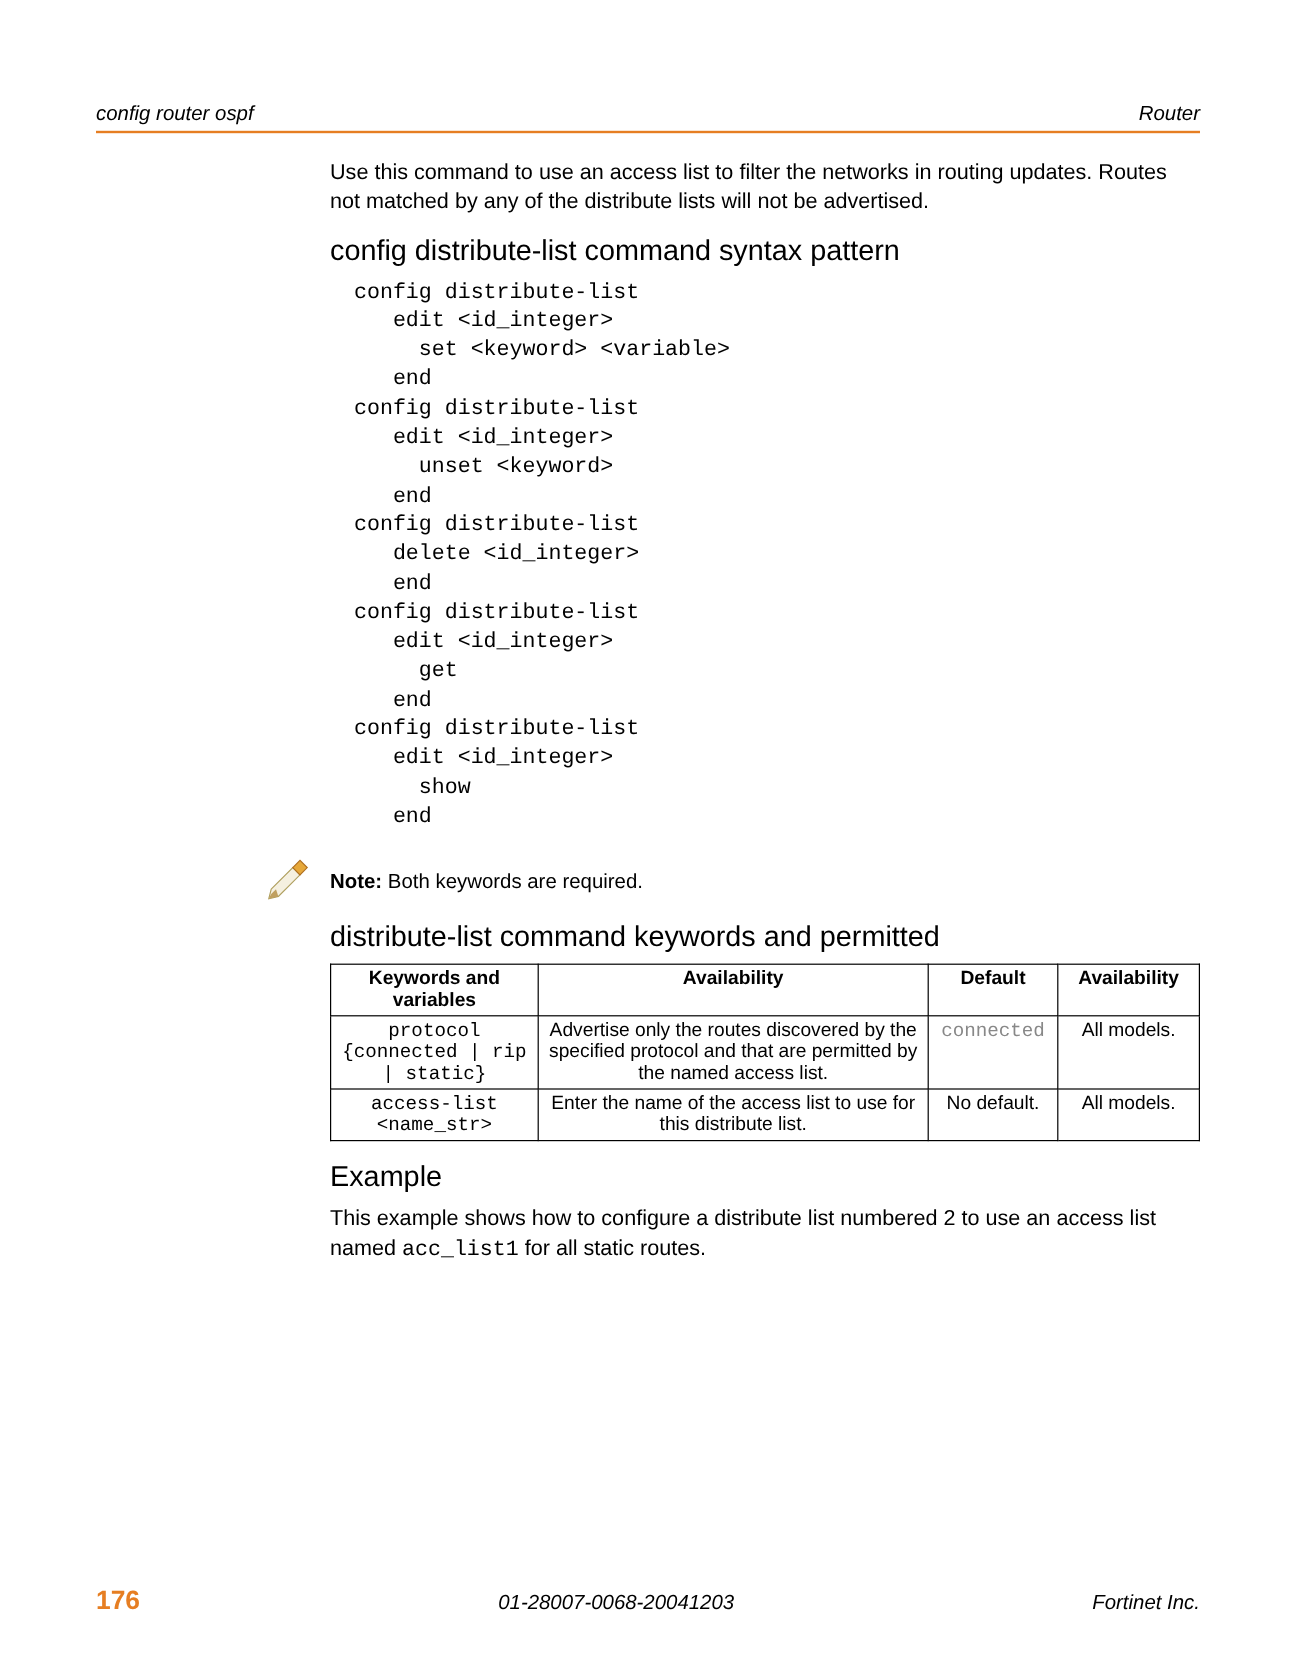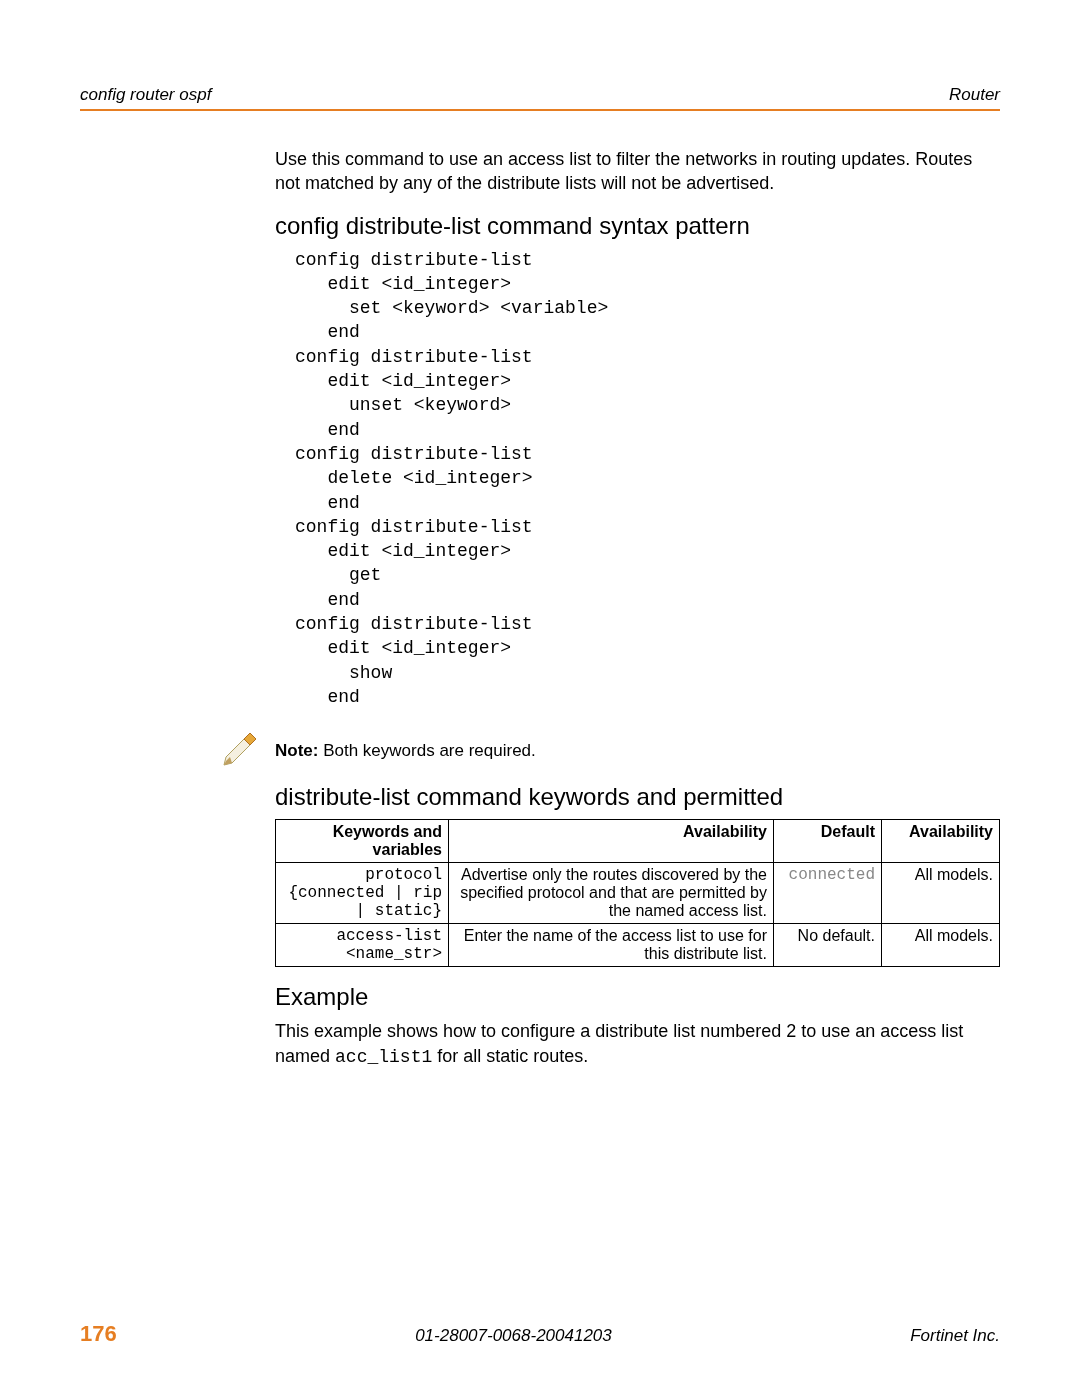--- a/index.html
+++ b/index.html
@@ -16,21 +16,21 @@
     padding: 85px 80px 40px 80px;
     position: relative;
   }
   .header-row {
     display: flex;
     justify-content: space-between;
     font-style: italic;
     font-size: 17px;
     border-bottom: 2px solid #e67e22;
     padding-bottom: 4px;
-    margin-bottom: 36px;
+    margin-bottom: 20px;
   }
   .content {
     margin-left: 195px;
   }
   .para {
     font-size: 18px;
     line-height: 1.35;
     margin: 0 0 12px 0;
   }
   .link {
@@ -67,21 +67,21 @@
   .note-text b { font-weight: bold; }
   table.kw {
     border-collapse: collapse;
     width: 100%;
     font-size: 16px;
     margin-top: 4px;
   }
   table.kw th, table.kw td {
     border: 1px solid #000;
     padding: 3px 6px;
-    text-align: right;
+    text-align: center;
     vertical-align: top;
   }
   table.kw th {
     font-weight: bold;
   }
   .mono {
     font-family: "Courier New", monospace;
   }
   .grey { color: #888; }
   .example-para {

